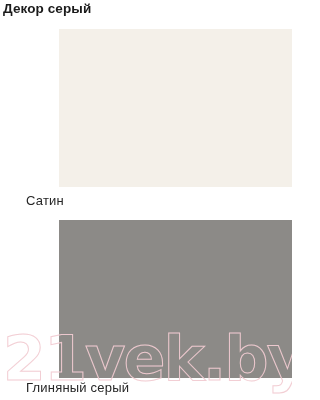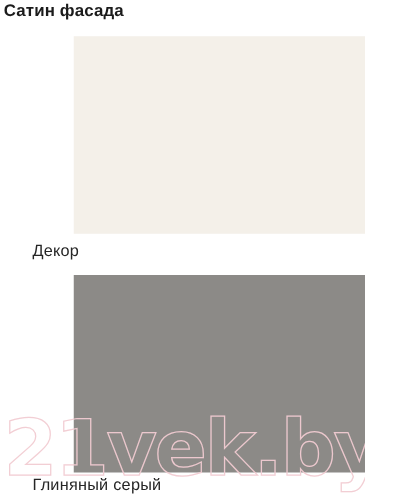--- a/index.html
+++ b/index.html
@@ -86,23 +86,23 @@
     letter-spacing: 0.2px;
     z-index: 4;
     white-space: nowrap;
   }
   .caption-satin { top: 193px; }
   .caption-clay  { top: 380px; }
 </style>
 </head>
 <body style="background: rgb(255, 255, 255);">
 
-<div class="page-title">Сатин фасада</div>
+<div class="page-title">Декор серый</div>
 
 <div class="swatch swatch-satin" style="background: rgb(244, 240, 233);"></div>
-<div class="caption caption-satin">Декор</div>
+<div class="caption caption-satin">Сатин</div>
 
 <div class="swatch swatch-clay" style="background: rgb(140, 138, 135);"></div>
 <div class="caption caption-clay">Глиняный серый</div>
 
 <div class="watermark">
   <span class="watermark-text" style="-webkit-text-stroke: 1px rgb(242, 204, 210);">21vek.by</span>
 </div>
 
 </body></html>

